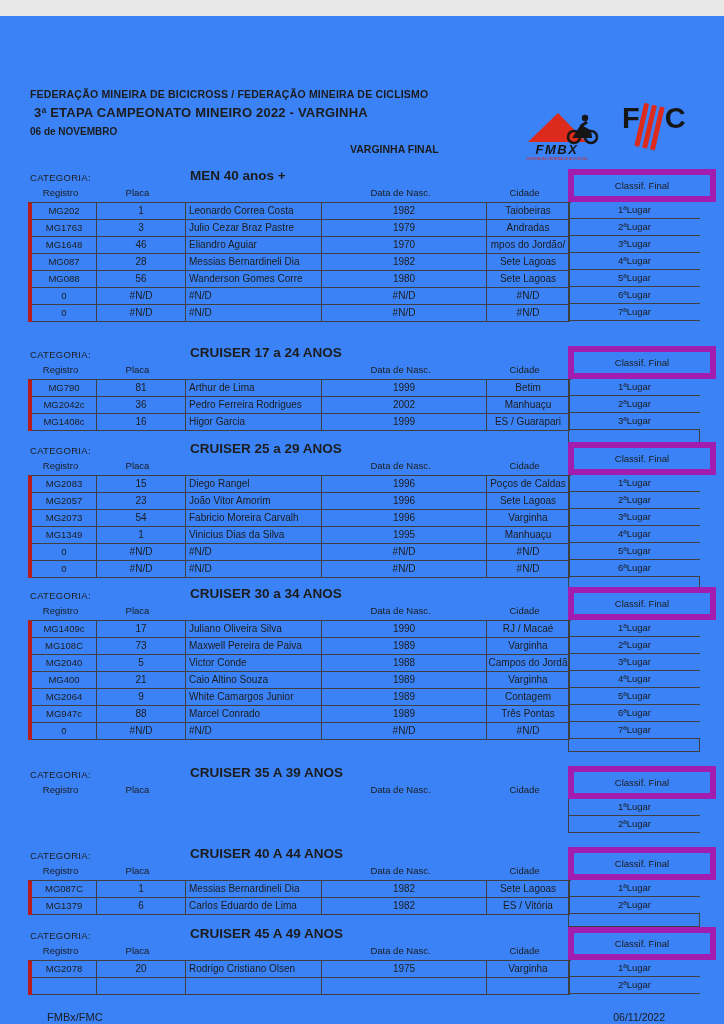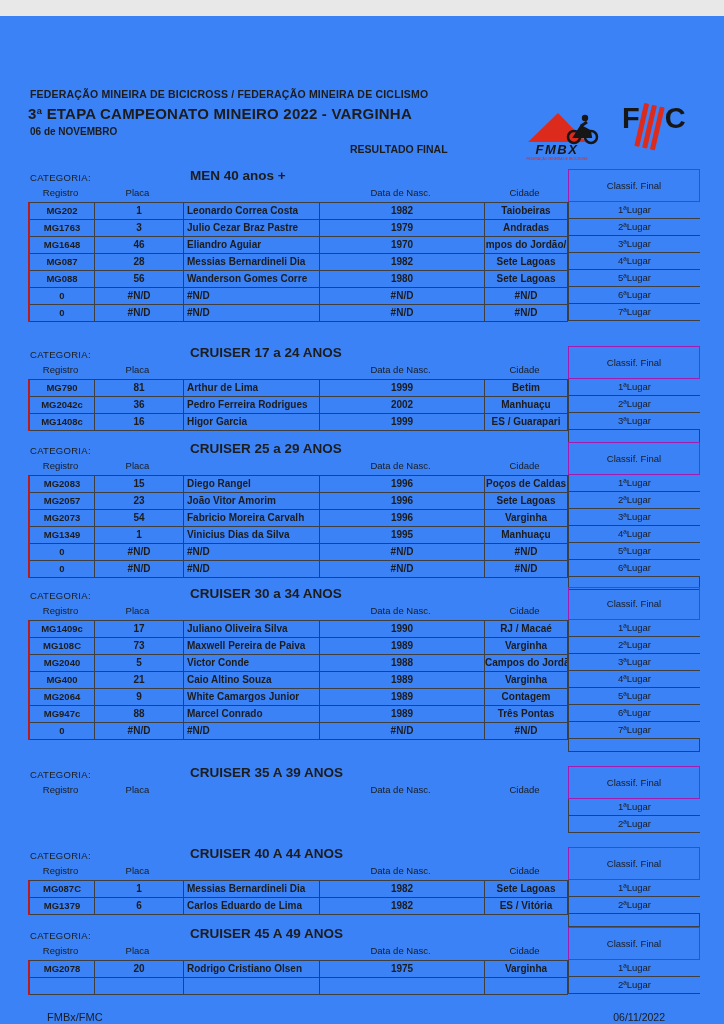--- a/index.html
+++ b/index.html
@@ -3,59 +3,59 @@
 <meta charset="utf-8">
 <style>
   html,body{margin:0;padding:0;background:#e8e8e8;}
   .page{
     position:relative;width:724px;height:1024px;background:#3b82f6;
     font-family:"Liberation Sans",sans-serif;color:#1c1c1c;overflow:hidden;
     margin:16px auto;
   }
   
   .h-line1{position:absolute;left:30px;top:72px;font-size:10.5px;font-weight:bold;letter-spacing:.2px;white-space:nowrap;}
-  .h-line2{position:absolute;left:28px;top:89px;font-size:15px;font-weight:bold;letter-spacing:.2px;white-space:nowrap;text-align:right;}
+  .h-line2{position:absolute;left:34px;top:89px;font-size:13px;font-weight:bold;letter-spacing:.2px;white-space:nowrap;text-align:right;}
   .h-line3{position:absolute;left:30px;top:110px;font-size:10px;font-weight:bold;white-space:nowrap;text-align:center;}
   .h-result{position:absolute;left:350px;top:127px;font-size:10.5px;font-weight:bold;white-space:nowrap;}
   
   .logo-fmbx{position:absolute;left:524px;top:90px;width:80px;height:56px;text-align:center;}
   .logo-fmbx svg{display:block;}
   .logo-fmc{position:absolute;left:622px;top:88px;width:70px;height:60px;display:flex;align-items:flex-start;}
   .fmc-letter{font-weight:bold;font-size:29px;line-height:29px;color:#161616;letter-spacing:-1px;}
   .fmc-bars{display:flex;gap:3px;margin:1px 2px 0 3px;transform:rotate(13deg);transform-origin:50% 20%;}
   .fmc-bar{width:5px;height:44px;background:#dc2b1c;border-radius:1px;}
   
   .section{position:absolute;left:28px;width:675px;}
   .cat-label{position:absolute;left:2px;top:3px;font-size:9.5px;letter-spacing:.3px;}
   .cat-title{position:absolute;left:162px;top:-1px;font-size:13.5px;font-weight:bold;white-space:nowrap;}
   .col-headers{position:absolute;left:0;top:18px;width:538px;display:grid;grid-template-columns:65px 89px 136px 165px 83px;font-size:9.5px;}
   .col-headers span{text-align:center;white-space:nowrap;overflow:hidden;}
-  .grid{position:absolute;left:0;top:33px;width:539px;border-top:1px solid #3f3f3f;border-left:2px solid #b91c1c;display:grid;grid-template-columns:65px 89px 136px 165px 83px;font-weight:bold;}
+  .grid{position:absolute;left:0;top:33px;width:539px;border-top:1px solid #3f3f3f;border-left:4px solid #b91c1c;display:grid;grid-template-columns:65px 89px 136px 165px 83px;}
   .cell{box-sizing:border-box;height:17px;border-right:1px solid #3f3f3f;border-bottom:1px solid #3f3f3f;
         font-size:10px;line-height:16px;text-align:center;white-space:nowrap;overflow:hidden;}
   .cell.name{text-align:left;padding-left:3px;}
   .cell.reg{font-size:9.5px;}
-  .classif-head{position:absolute;left:540px;top:0;width:132px;height:33px;box-sizing:border-box;border:1px solid #a21caf;
+  .classif-head{position:absolute;left:540px;top:0;width:148px;height:33px;box-sizing:border-box;border:6px solid #a21caf;
         display:flex;align-items:center;justify-content:center;font-size:9.5px;}
   .classif-vals{position:absolute;left:540px;top:33px;width:132px;box-sizing:border-box;border-left:1px solid #3f3f3f;}
   .classif-slot{box-sizing:border-box;height:17px;border-bottom:1px solid #3f3f3f;font-size:9.5px;line-height:15px;text-align:center;}
   .classif-slot.extra{height:13px;border-right:1px solid #3f3f3f;}
   
   .footer-left{position:absolute;left:47px;top:995px;font-size:11px;}
   .footer-right{position:absolute;right:59px;top:995px;font-size:10.5px;}
 </style>
 </head>
 <body>
 
 <div class="page">
 
   <div class="h-line1">FEDERAÇÃO MINEIRA DE BICICROSS / FEDERAÇÃO MINEIRA DE CICLISMO</div>
   <div class="h-line2">3ª ETAPA CAMPEONATO MINEIRO 2022 - VARGINHA</div>
   <div class="h-line3">06 de NOVEMBRO</div>
-  <div class="h-result">RESULTADO FINAL</div>
+  <div class="h-result">VARGINHA FINAL</div>
 
   <div class="logo-fmbx">
     <svg width="80" height="56" viewBox="0 0 80 56">
       <polygon points="4,36 34,7 62,36" fill="#dc2b1c"></polygon>
       <g fill="#161616" stroke="#161616">
         <circle cx="50" cy="31" r="6" fill="none" stroke-width="2.5"></circle>
         <circle cx="67" cy="31" r="6" fill="none" stroke-width="2.5"></circle>
         <path d="M50 31 L57 20 L66 25 L67 31 Z" stroke-width="2"></path>
         <circle cx="61" cy="12" r="3.2" stroke="none"></circle>
         <path d="M57 20 L63 16" stroke-width="3" fill="none"></path>

